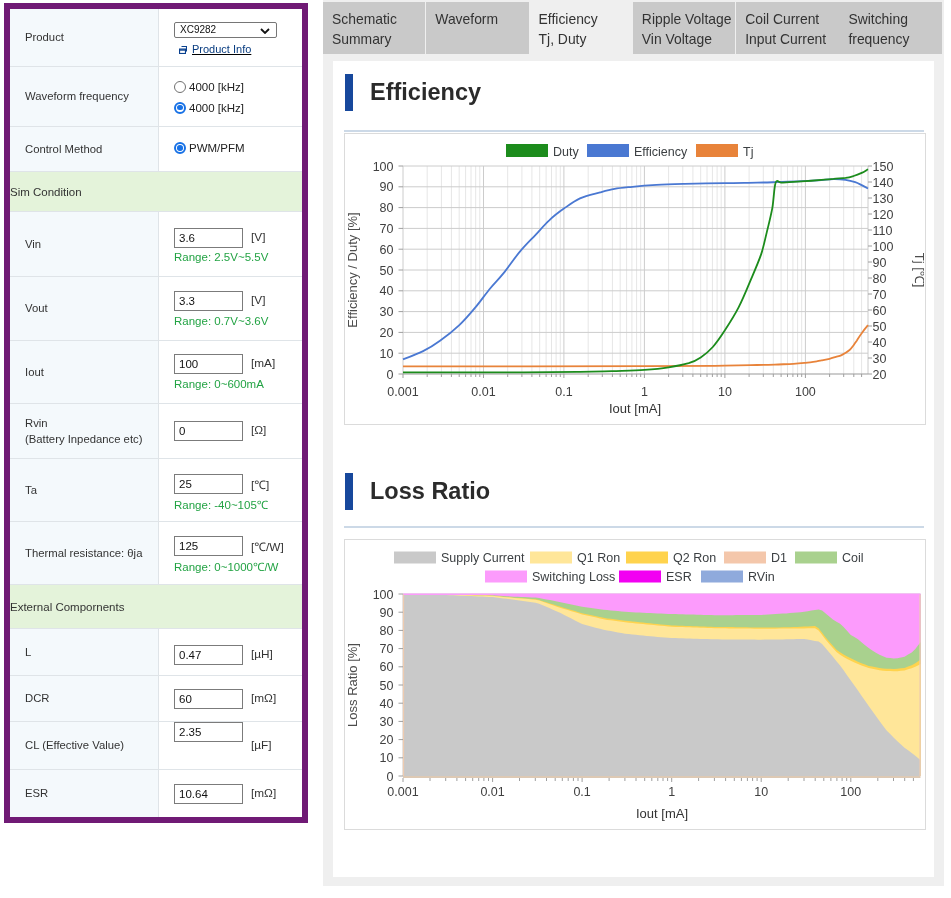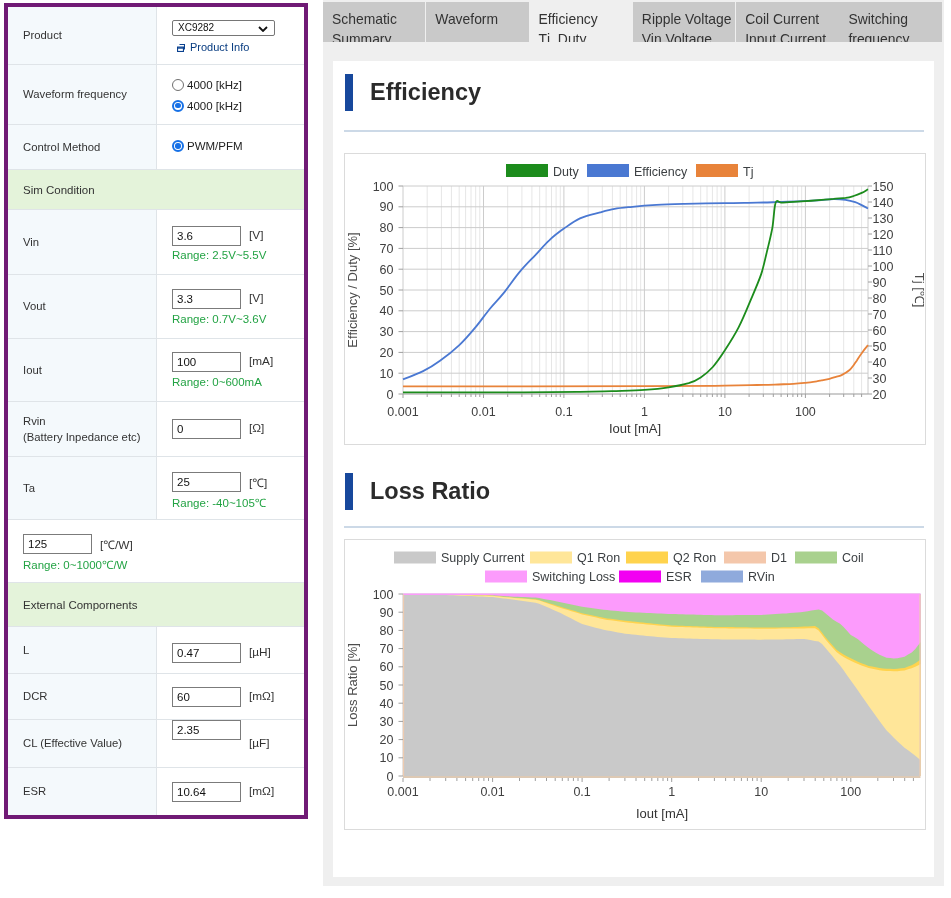--- a/index.html
+++ b/index.html
@@ -1,52 +1,52 @@
 <!DOCTYPE html>
 <html><head><meta charset="utf-8">
 <style>
 * { margin:0; padding:0; box-sizing:border-box; }
 html,body { width:951px; height:898px; background:#fff;
   font-family:"Liberation Sans", sans-serif; position:relative; overflow:hidden; }
 
 
 .table { position:absolute; left:4px; top:3px; width:304px;
-  border:4px solid #701a75; }
+  border:6px solid #701a75; }
 .row { display:flex; border-top:1px solid #dfe4e8; position:relative; }
 .row:first-child { border-top:none; }
 .lc { width:149px; background:#f4f9fc; border-right:1px solid #dfe4e8;
   display:flex; flex-direction:column; justify-content:center;
   padding-left:15px; font-size:11.3px; color:#333; line-height:16.5px; }
 .fc { flex:1; position:relative; background:#fff; }
 .gc { width:100%; background:#e4f3da; display:flex; align-items:center;
-  padding-left:15px; font-size:11.5px; color:#333; }
+  font-size:11.5px; color:#333; }
 .inp { position:absolute; left:15px; width:69px; height:20px;
   border:1px solid #7b7b7b; background:#fff; font-size:11.5px;
   line-height:18px; padding-left:4px; color:#111; }
 .unit { position:absolute; left:92px; font-size:11.8px; color:#333; }
 .rng { position:absolute; left:15px; font-size:11.5px; color:#23a344; white-space:nowrap; }
 .sel { position:absolute; left:15px; top:13px; width:103px; height:15.5px;
   border:1px solid #767676; border-radius:2px; font-size:10px; color:#111;
   line-height:13.5px; padding-left:5px; background:#fff; }
 .chev { position:absolute; right:6px; top:4.5px; }
-.pinfo { position:absolute; left:20px; top:34px; display:flex; align-items:flex-end; }
+.pinfo { position:absolute; left:20px; top:34px; display:flex; align-items:flex-end;text-decoration:underline; }
 .plink { font-size:11px; color:#083c80; margin-left:5px; }
 .radrow { position:absolute; left:15px; display:flex; align-items:center; }
 .rad { width:12px; height:12px; border-radius:50%; border:1.5px solid #707070;
   background:#fff; display:inline-block; position:relative; }
 .rad.on { border:2px solid #1771e6; }
 .dot { position:absolute; left:1.25px; top:1.25px; width:5.5px; height:5.5px;
   border-radius:50%; background:#1771e6; }
 .rtxt { font-size:11.5px; color:#222; margin-left:3px; }
 
 
 .rightbg { position:absolute; left:323px; top:0; width:621px; height:886px;
   background:#efefef; }
 .tabs { position:absolute; left:0; top:2px; width:621px; display:flex; }
-.tab { width:102.4px; height:40px; background:#c9c9c9; margin-right:0.9px;
+.tab { width:102.4px; height:52px; background:#c9c9c9; margin-right:0.9px;
   font-size:13.9px; line-height:20.5px; color:#333; padding:6.5px 0 0 9px;
   white-space:nowrap; overflow:hidden; }
 .tab:last-child { margin-right:0; }
 .tab.active { background:#efefef; }
 .card { position:absolute; left:9.5px; top:61px; width:601.5px; height:816px;
   background:#fff; }
 .hbar { position:absolute; left:12.5px; width:8px; height:37px; background:#17489c; }
 .htxt { position:absolute; left:37.5px; font-size:23.5px; font-weight:bold;
   color:#2b2b2b; line-height:37px; }
 .divider { position:absolute; left:11.5px; width:580px; height:2px; background:#ccd9e7; }
@@ -133,20 +133,21 @@
     </div>
 <div class="row" style="height:63px">
       <div class="lc">Ta</div>
       <div class="fc">
         <span class="inp" style="top:15px">25</span>
         <span class="unit" style="top:17px">[℃]</span>
         <span class="rng" style="top:38px">Range: -40~105℃</span>
       </div>
     </div>
 <div class="row" style="height:63px">
+      <div class="lc">Thermal resistance: θja</div>
       <div class="fc">
         <span class="inp" style="top:14px">125</span>
         <span class="unit" style="top:16px">[℃/W]</span>
         <span class="rng" style="top:37px">Range: 0~1000℃/W</span>
       </div>
     </div>
 <div class="row" style="height:44px">
       <div class="gc">External Compornents</div>
     </div>
 <div class="row" style="height:47px">
@@ -184,21 +185,21 @@
       <div class="tab">Waveform<br></div>
       <div class="tab active">Efficiency<br>Tj, Duty</div>
       <div class="tab">Ripple Voltage<br>Vin Voltage</div>
       <div class="tab">Coil Current<br>Input Current</div>
       <div class="tab">Switching<br>frequency</div>
     </div>
   <div class="card">
     <div class="hbar" style="top:13px"></div>
     <div class="htxt" style="top:13px">Efficiency</div>
     <div class="divider" style="top:69px"></div>
-    <div class="cbox" style="top:92px;height:291.5px">
+    <div class="cbox" style="top:72px;height:291.5px">
 <svg width="579" height="289" viewBox="0 0 579 289" font-family="Liberation Sans, sans-serif">
 <line x1="82.2" y1="32.0" x2="82.2" y2="240.0" stroke="#e6e6e6" stroke-width="1"></line>
 <line x1="96.4" y1="32.0" x2="96.4" y2="240.0" stroke="#e6e6e6" stroke-width="1"></line>
 <line x1="106.4" y1="32.0" x2="106.4" y2="240.0" stroke="#e6e6e6" stroke-width="1"></line>
 <line x1="114.2" y1="32.0" x2="114.2" y2="240.0" stroke="#e6e6e6" stroke-width="1"></line>
 <line x1="120.6" y1="32.0" x2="120.6" y2="240.0" stroke="#e6e6e6" stroke-width="1"></line>
 <line x1="126.0" y1="32.0" x2="126.0" y2="240.0" stroke="#e6e6e6" stroke-width="1"></line>
 <line x1="130.7" y1="32.0" x2="130.7" y2="240.0" stroke="#e6e6e6" stroke-width="1"></line>
 <line x1="134.8" y1="32.0" x2="134.8" y2="240.0" stroke="#e6e6e6" stroke-width="1"></line>
 <line x1="162.7" y1="32.0" x2="162.7" y2="240.0" stroke="#e6e6e6" stroke-width="1"></line>

